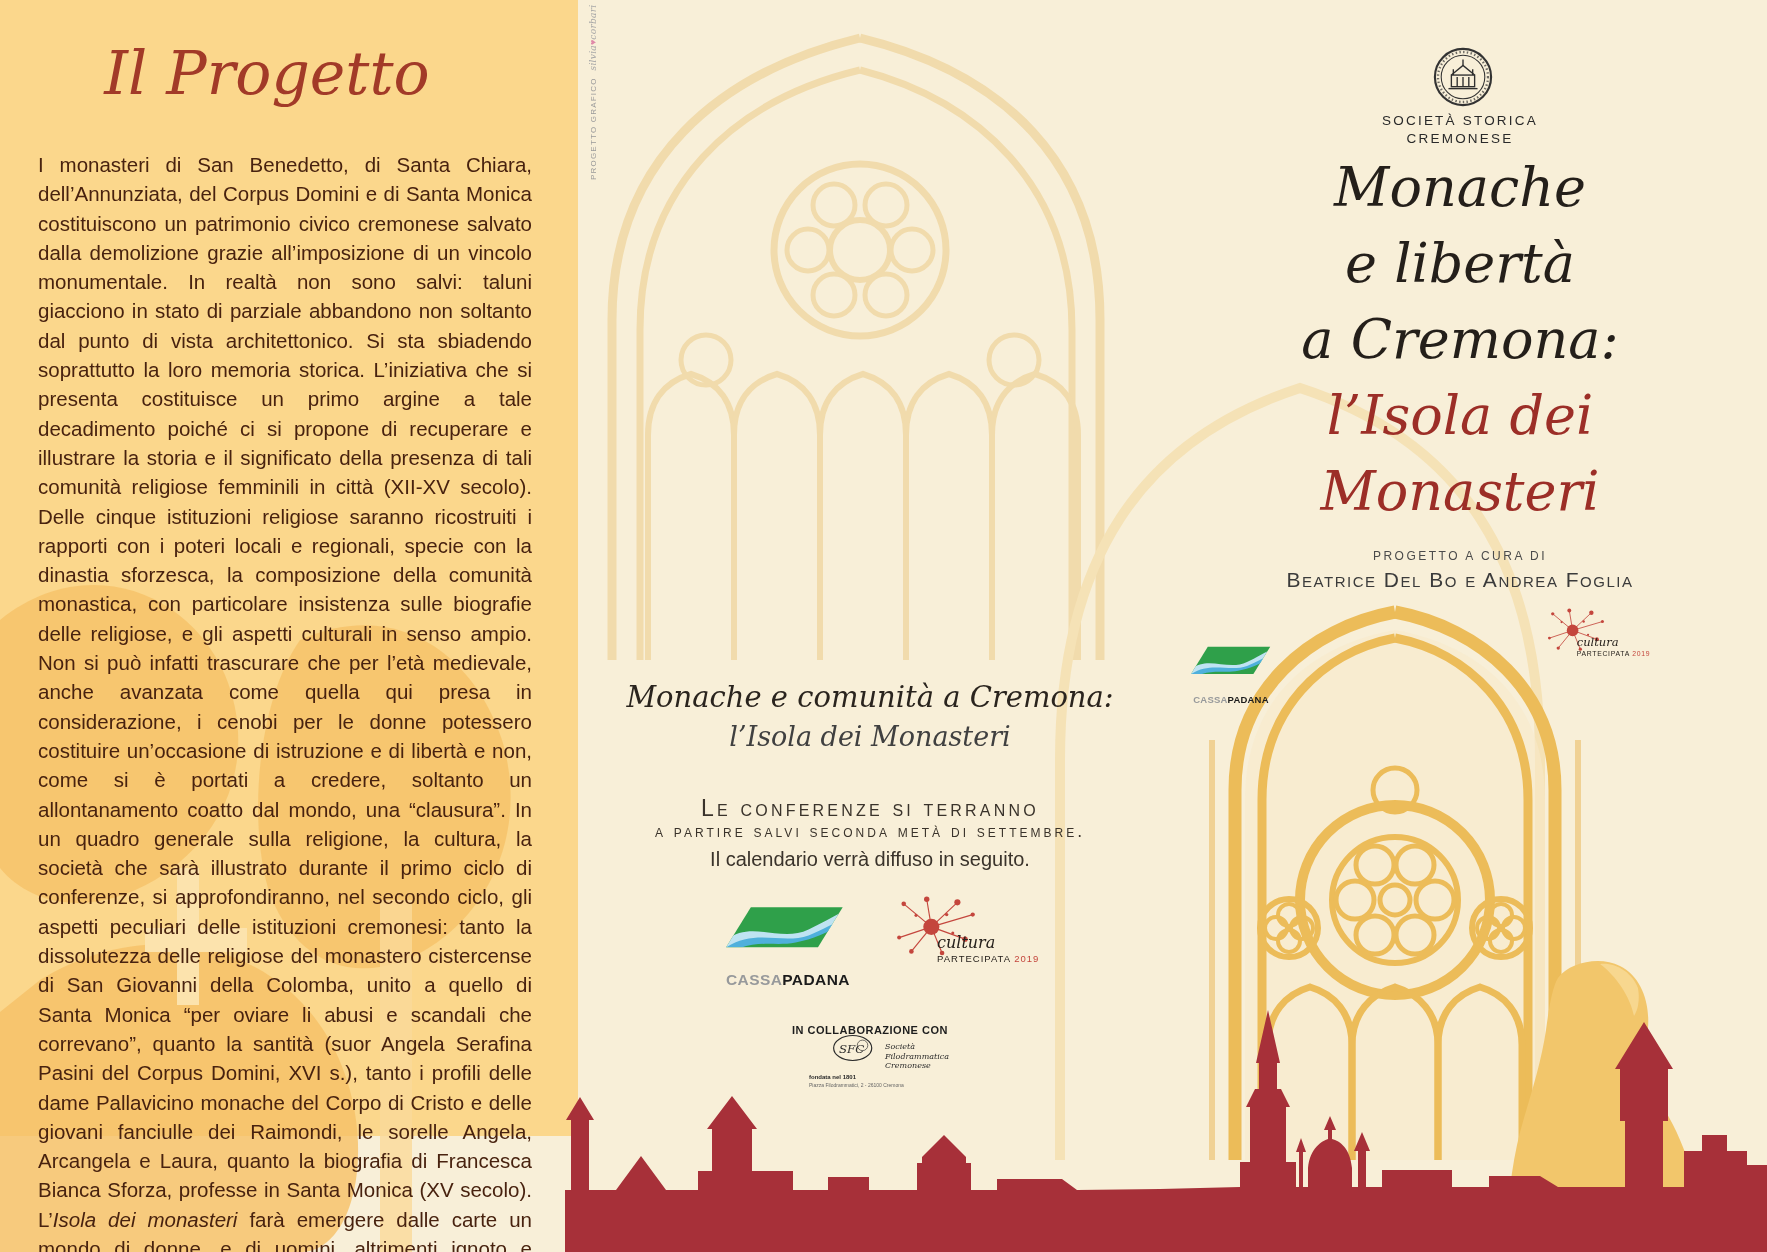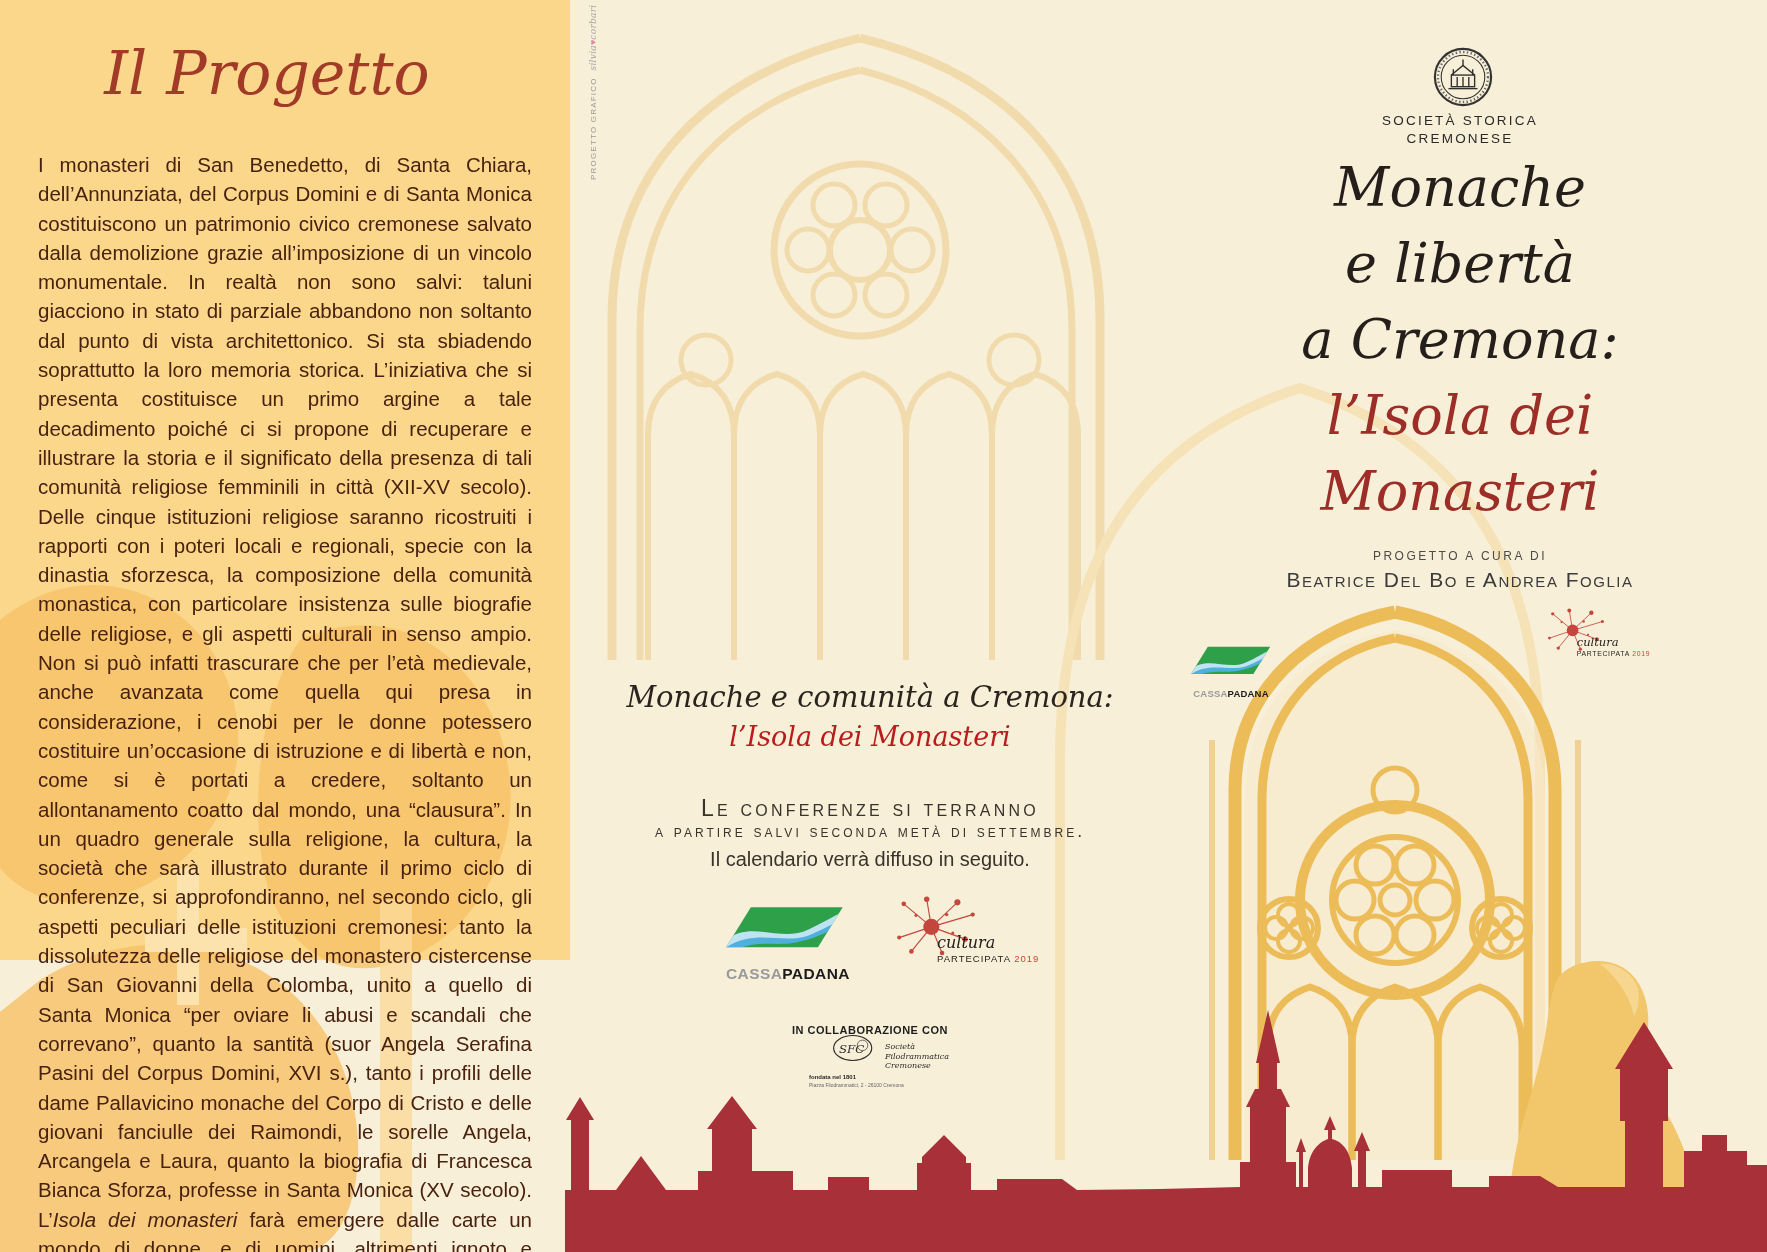--- a/index.html
+++ b/index.html
@@ -1,20 +1,20 @@
 <!DOCTYPE html>
 <html><head>
 <meta charset="utf-8">
 <style>
   html,body{margin:0;padding:0;background:#ffffff;}
   .poster{position:relative;width:1767px;height:1252px;background:#F8EFD8;overflow:hidden;
           font-family:"Liberation Sans",sans-serif;}
 
   
-  .panel-left{position:absolute;left:0;top:0;width:570px;height:960px;background:#FBD78C;z-index:1;}
+  .panel-left{position:absolute;left:0;top:0;width:570px;height:1136px;background:#FBD78C;z-index:1;padding-left:8px;}
   .left-watermark{position:absolute;left:0;top:0;z-index:0;}
   .project-title{position:absolute;left:0;top:38px;width:534px;margin:0;text-align:center;
     font-family:"DejaVu Serif",serif;font-style:italic;font-weight:400;font-size:60px;color:#A23A28;z-index:2;}
   .project-body{position:absolute;left:38px;top:150px;width:494px;margin:0;font-size:20.5px;
     line-height:29.3px;text-align:justify;color:#48220F;z-index:2;}
   .project-body i{font-style:italic;}
 
   
   .credit{position:absolute;left:588px;top:180px;transform:rotate(-90deg);transform-origin:0 0;
     white-space:nowrap;font-size:8px;letter-spacing:1.2px;color:#9a9a9a;z-index:4;}
@@ -23,31 +23,31 @@
 
   
   .mid-window{position:absolute;left:565px;top:0;z-index:0;}
   .right-window{position:absolute;left:1000px;top:360px;z-index:0;}
   .monk{position:absolute;left:1480px;top:950px;z-index:2;}
   .skyline{position:absolute;left:565px;top:1000px;z-index:3;}
 
   
   .center-heading{position:absolute;left:590px;top:680px;width:560px;text-align:center;z-index:5;}
   .ch1{font-family:"DejaVu Serif",serif;font-style:italic;font-size:29px;color:#2A241E;}
-  .ch2{font-family:"DejaVu Serif",serif;font-style:italic;font-size:27px;color:#b91c1c;margin-top:7px;}
+  .ch2{font-family:"DejaVu Serif",serif;font-style:italic;font-size:27px;color:#404040;margin-top:7px;}
   .conf1{position:absolute;left:590px;top:795px;width:560px;text-align:center;z-index:5;
     font-variant:small-caps;font-size:23px;letter-spacing:3.2px;color:#3A332B;}
   .conf2{position:absolute;left:590px;top:821px;width:560px;text-align:center;z-index:5;
     font-variant:small-caps;font-size:17.5px;letter-spacing:3px;color:#3A332B;}
   .calendar{position:absolute;left:590px;top:848px;width:560px;text-align:center;z-index:5;
     font-size:20px;color:#3A332B;}
 
   
   .cassa{position:absolute;z-index:5;text-align:center;}
-  .cassa-word{font-weight:bold;letter-spacing:0.4px;margin-top:2px;}
+  .cassa-word{font-weight:bold;letter-spacing:0.4px;margin-top:8px;}
   .cassa-word .c1{color:#97999B;}
   .cassa-word .c2{color:#1B1B1B;}
   .cassa-md{left:726px;top:906px;width:118px;}
   .cassa-md .cassa-word{font-size:15.5px;}
   .cassa-sm{left:1191px;top:646px;width:80px;}
   .cassa-sm .cassa-word{font-size:9.5px;letter-spacing:0.2px;}
 
   
   .cultura{position:absolute;z-index:5;width:150px;height:95px;}
   .cultura svg{position:absolute;left:0;top:0;}

